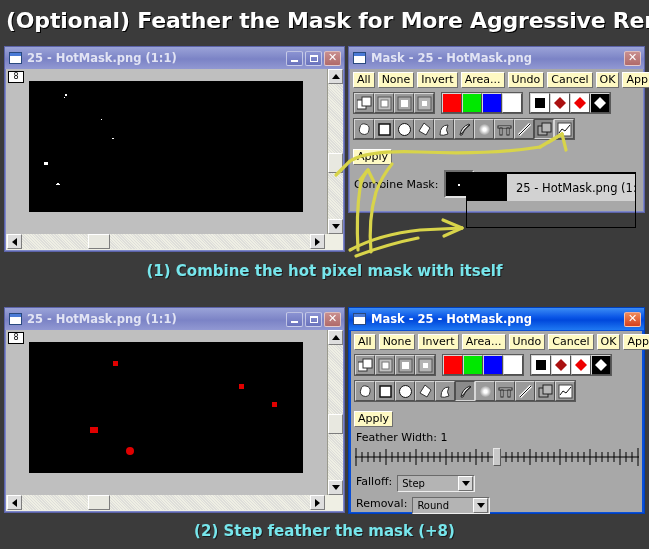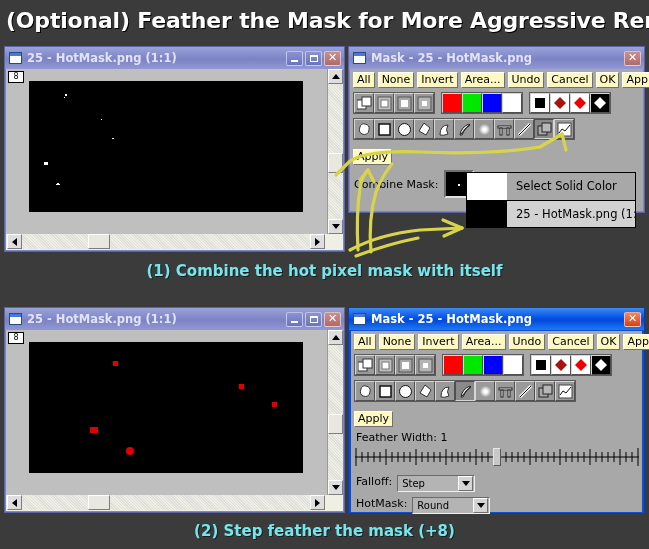--- a/index.html
+++ b/index.html
@@ -401,24 +401,20 @@
     <div class="combine-row">
       <span class="field-label">Combine Mask:</span>
       <span class="combine-well">
         <span style="position:absolute;left:12px;top:12px;width:2px;height:2px;background:#fff;"></span>
       </span>
     </div>
   </div>
 </div>
 
 <div class="dropdown-list" style="left:466px;top:172px;width:170px;height:56px;">
-  <div class="dd-item" style="background:#a8a8a8;">
-    <span class="dd-sw" style="background:#ffffff;"></span>
-    <span class="dd-txt">Select Solid Color</span>
-  </div>
   <div class="dd-item" style="background:#d2d2d2;border-top:1px solid #000;">
     <span class="dd-sw" style="background:#000000;"></span>
     <span class="dd-txt">25 - HotMask.png (1:1)</span>
   </div>
 </div>
 
 <div class="caption" id="caption1">(1) Combine the hot pixel mask with itself</div>
 
 <div class="win inactive" style="left:4px;top:307px;width:341px;height:206px;">
   <div class="titlebar tb-inactive">
@@ -695,21 +691,21 @@
       <span>Falloff:</span>
       <span class="sel-box">
         <span class="sel-val">Step</span>
         <span class="sel-arrow">
             <span class="arrow a-dn"></span>
           </span>
       </span>
     </div>
 
     <div class="sel-row" style="position:absolute;left:0;top:161px;">
-      <span>HotMask:</span>
+      <span>Removal:</span>
       <span class="sel-box">
         <span class="sel-val">Round</span>
         <span class="sel-arrow">
             <span class="arrow a-dn"></span>
           </span>
       </span>
     </div>
   </div>
 </div>
 

